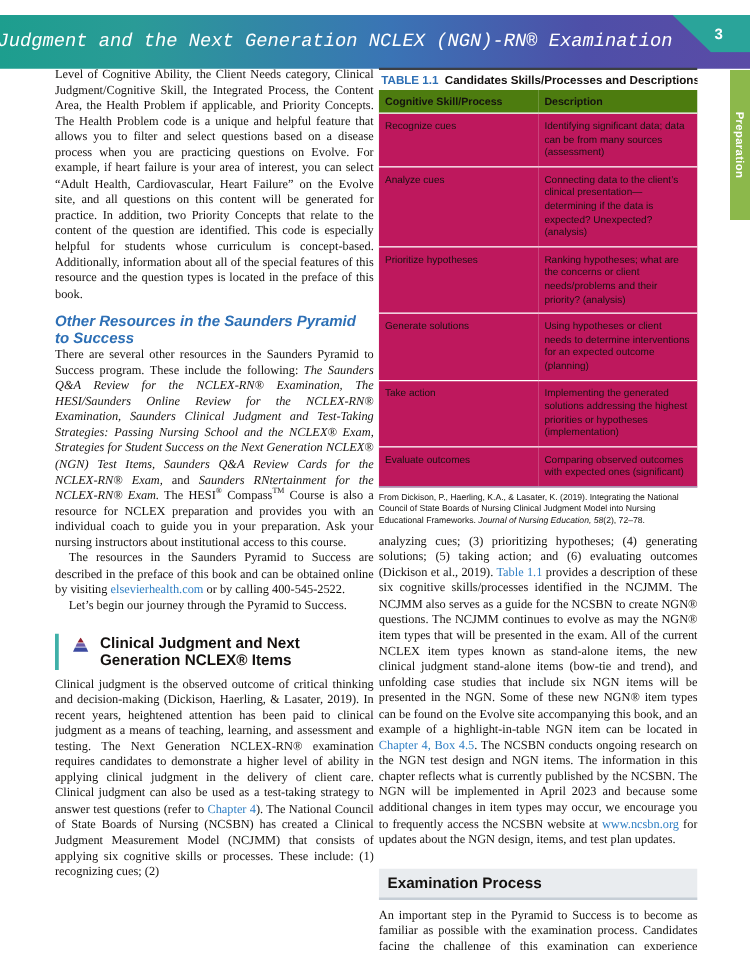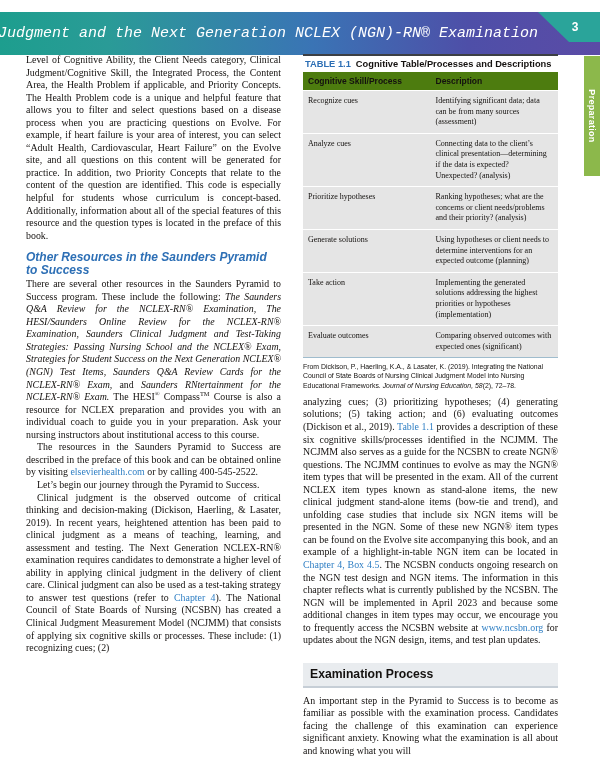--- a/index.html
+++ b/index.html
@@ -52,21 +52,21 @@
     font-weight:bold;font-size:9px;color:#ffffff;letter-spacing:.3px;
   }
 
   
   .cols{
     position:absolute;left:0;top:54px;width:600px;height:706px;
   }
   .col{
     position:absolute;top:0;width:255px;height:706px;overflow:hidden;
   }
-  .col-left{left:26px;}
+  .col-left{left:44px;}
   .col-right{left:303px;}
 
   p.body{
     margin:0;
     font-size:9.9px;
     line-height:12.55px;
     text-align:justify;
     color:#14110f;
     hyphens:auto;
     -webkit-hyphens:auto;
@@ -126,26 +126,25 @@
     table-layout:fixed;
   }
   table.tbl th{
     background:#4d7c0f;
     text-align:left;vertical-align:bottom;
     font-size:8.5px;font-weight:bold;color:#14110f;
     padding:4px 6px 4px 5px;
     border-bottom:1px solid #ffffff;
   }
   table.tbl td{
-    background:#e5e5e5;
+    background:#be185d;
     vertical-align:top;
     font-size:8px;line-height:10.6px;color:#14110f;
     padding:5px 6px 5px 5px;
     border-bottom:1px solid #ffffff;
-    font-family:Liberation Serif, serif;
   }
   table.tbl td.c1{width:38%;}
   table.tbl tr:last-child td{border-bottom:1px solid #9fbccd;}
   .tbl-src{
     margin-top:4px;
     font-family:"Liberation Sans", sans-serif;
     font-size:6.9px;line-height:9.2px;color:#14110f;
   }
   .tbl-src .it{font-style:italic;}
 </style>
@@ -171,30 +170,40 @@
     <p class="body noind">Level of Cognitive Ability, the Client Needs category, Clinical Judgment/Cognitive Skill, the Integrated Process, the Content Area, the Health Problem if applicable, and Priority Concepts. The Health Problem code is a unique and helpful feature that allows you to filter and select questions based on a disease process when you are practicing questions on Evolve. For example, if heart failure is your area of interest, you can select “Adult Health, Cardiovascular, Heart Failure” on the Evolve site, and all questions on this content will be generated for practice. In addition, two Priority Concepts that relate to the content of the question are identified. This code is especially helpful for students whose curriculum is concept-based. Additionally, information about all of the special features of this resource and the question types is located in the preface of this book.</p>
 
     <h3 class="subhead">Other Resources in the Saunders Pyramid to Success</h3>
 
     <p class="body noind"><span>There are several other resources in the Saunders Pyramid to Success program. These include the following: </span><span class="it">The Saunders Q&amp;A Review for the NCLEX-RN® Examination, The HESI/Saunders Online Review for the NCLEX-RN® Examination, Saunders Clinical Judgment and Test-Taking Strategies: Passing Nursing School and the NCLEX® Exam, Strategies for Student Success on the Next Generation NCLEX® (NGN) Test Items, Saunders Q&amp;A Review Cards for the NCLEX-RN® Exam,</span><span> and </span><span class="it">Saunders RNtertainment for the NCLEX-RN® Exam.</span><span> The HESI</span><sup>®</sup><span> Compass</span><sup>TM</sup><span> Course is also a resource for NCLEX preparation and provides you with an individual coach to guide you in your preparation. Ask your nursing instructors about institutional access to this course.</span></p>
 
     <p class="body"><span>The resources in the Saunders Pyramid to Success are described in the preface of this book and can be obtained online by visiting </span><a class="xref" href="#">elsevierhealth.com</a><span> or by calling 400-545-2522.</span></p>
 
     <p class="body">Let’s begin our journey through the Pyramid to Success.</p>
 
+    <div class="ahead">
+      <span class="pyr">
+        <svg width="17" height="12" viewBox="0 0 17 12">
+          <polygon points="8.5,0 11,4 6,4" fill="#8e2030"></polygon>
+          <polygon points="5.6,4.6 11.4,4.6 12.6,7.4 4.4,7.4" fill="#6b5ca8"></polygon>
+          <polygon points="4,8 13,8 14.6,11.4 2.4,11.4" fill="#3c4aa0"></polygon>
+        </svg>
+      </span>
+      <h2><span>Clinical Judgment and Next Generation NCLEX® Items</span></h2>
+    </div>
 
     <p class="body noind"><span>Clinical judgment is the observed outcome of critical thinking and decision-making (Dickison, Haerling, &amp; Lasater, 2019). In recent years, heightened attention has been paid to clinical judgment as a means of teaching, learning, and assessment and testing. The Next Generation NCLEX-RN® examination requires candidates to demonstrate a higher level of ability in applying clinical judgment in the delivery of client care. Clinical judgment can also be used as a test-taking strategy to answer test questions (refer to </span><a class="xref" href="#">Chapter 4</a><span>). The National Council of State Boards of Nursing (NCSBN) has created a Clinical Judgment Measurement Model (NCJMM) that consists of applying six cognitive skills or processes. These include: (1) recognizing cues; (2)</span></p>
 
   </div>
 
   <div class="col col-right">
 
     <div class="tbl-wrap">
       <div class="tbl-cap">
-        <span class="num">TABLE 1.1</span><span>Cognitive Table/Processes and Descriptions</span>
+        <span class="num">TABLE 1.1</span><span>Candidates Skills/Processes and Descriptions</span>
       </div>
       <table class="tbl">
         <thead>
           <tr>
             <th class="c1">Cognitive Skill/Process</th>
             <th>Description</th>
           </tr>
         </thead>
         <tbody>
           <tr>

